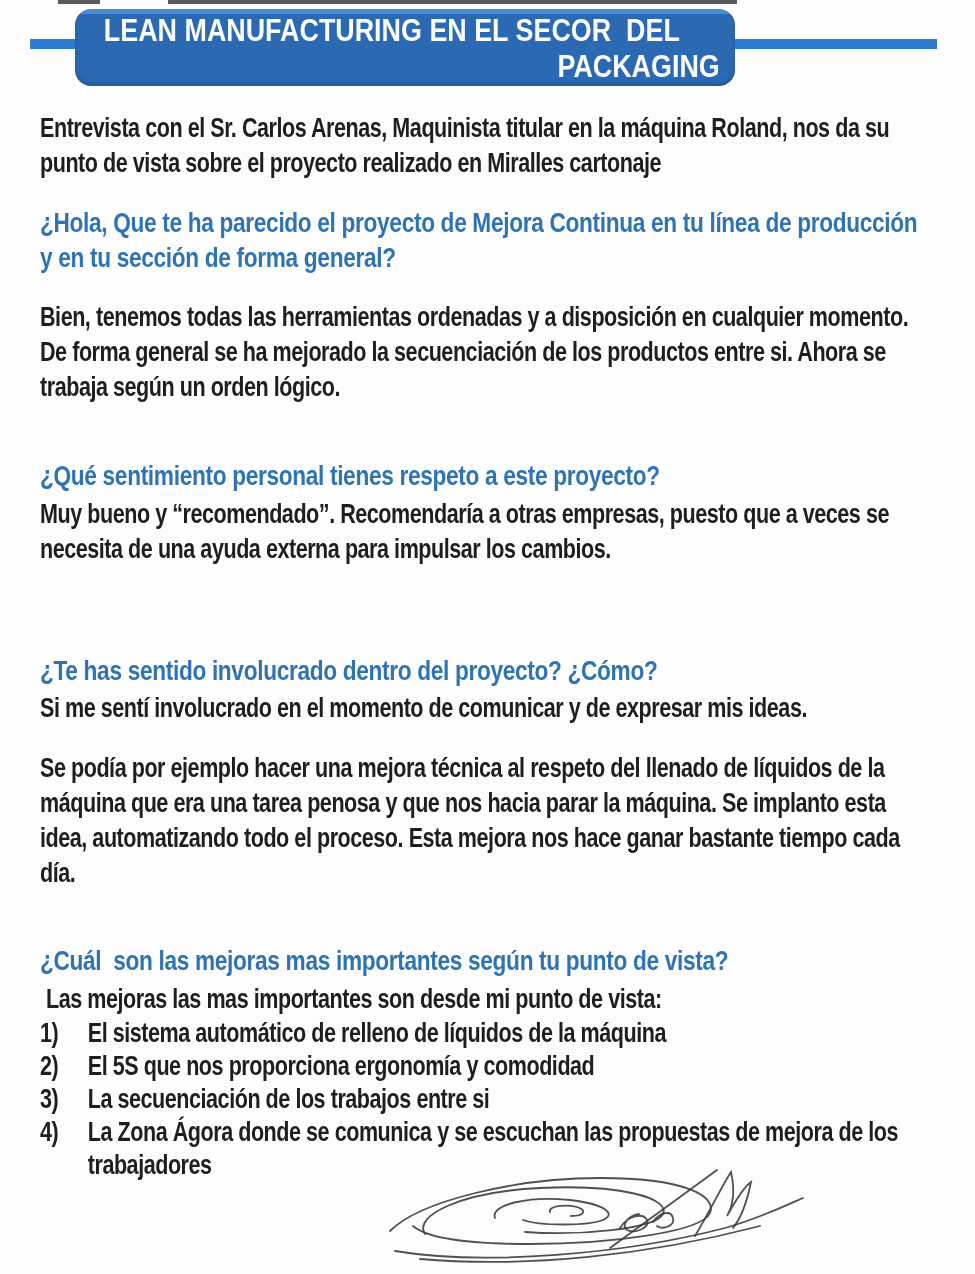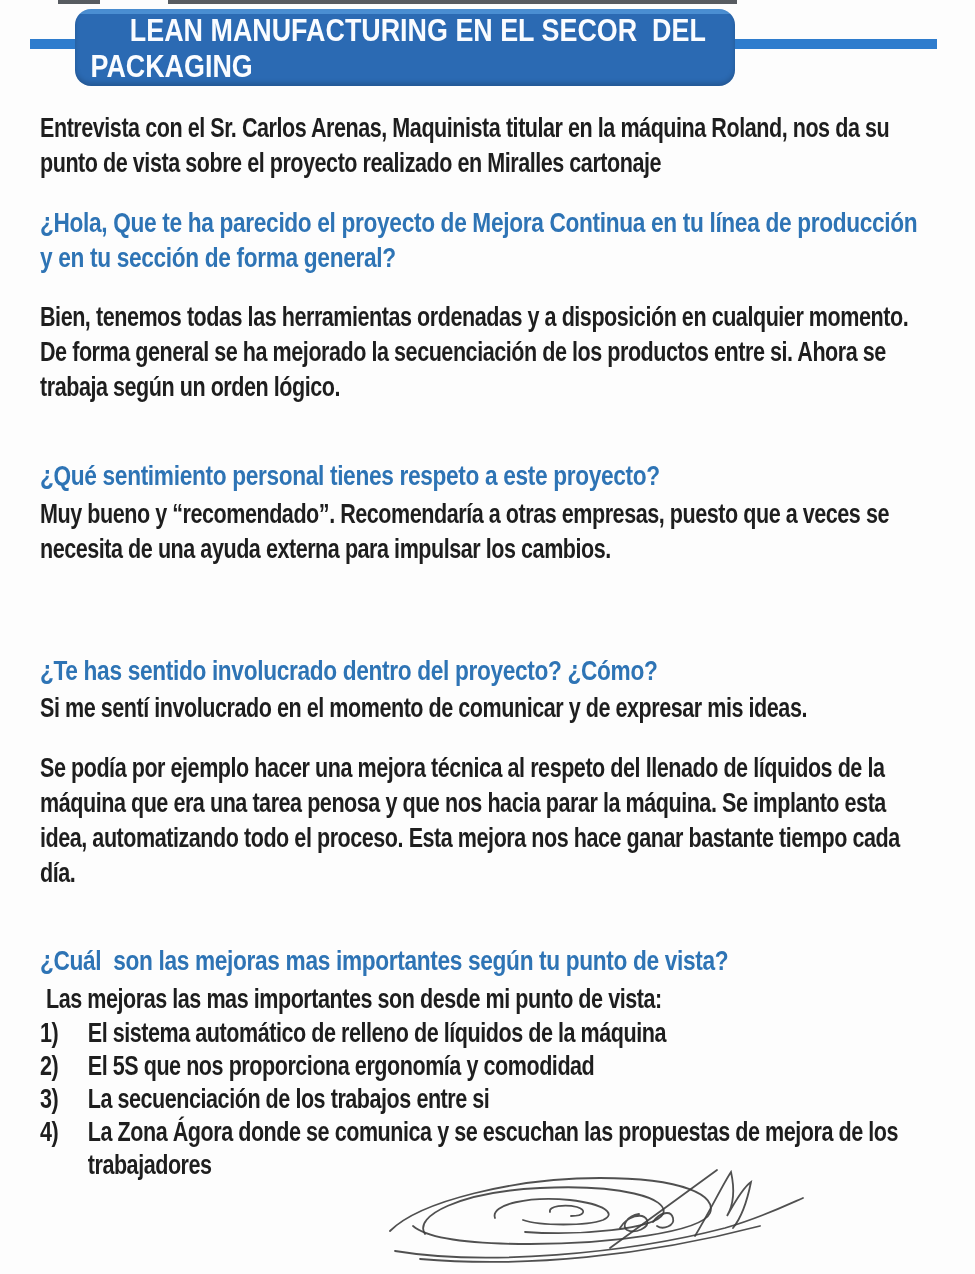--- a/index.html
+++ b/index.html
@@ -25,21 +25,21 @@
   .title-rule{
     position:absolute;left:30px;top:39px;width:907px;height:10px;
     background:var(--rule-blue,#2e7ccd);
   }
   
   .title-banner{
     position:absolute;left:75px;top:9px;width:660px;height:77px;
     border-radius:16px;
     background:linear-gradient(180deg,#4a8ed2 0 5px,var(--banner-blue,#2b6ab3) 5px);
     box-shadow:inset 0 -3px 5px rgba(0,0,0,.18);
-    display:flex;flex-direction:column;justify-content:center;align-items:flex-start;
+    display:flex;flex-direction:column;justify-content:center;align-items:flex-end;
     gap:2px;
   }
   .title-line{
     color:#fafcff;
     font-size:32px;font-weight:700;line-height:34px;
     letter-spacing:0px;
     transform:scaleX(0.84);transform-origin:50% 50%;
     white-space:pre;
   }
   .abs{position:absolute;left:40px;margin:0;}

